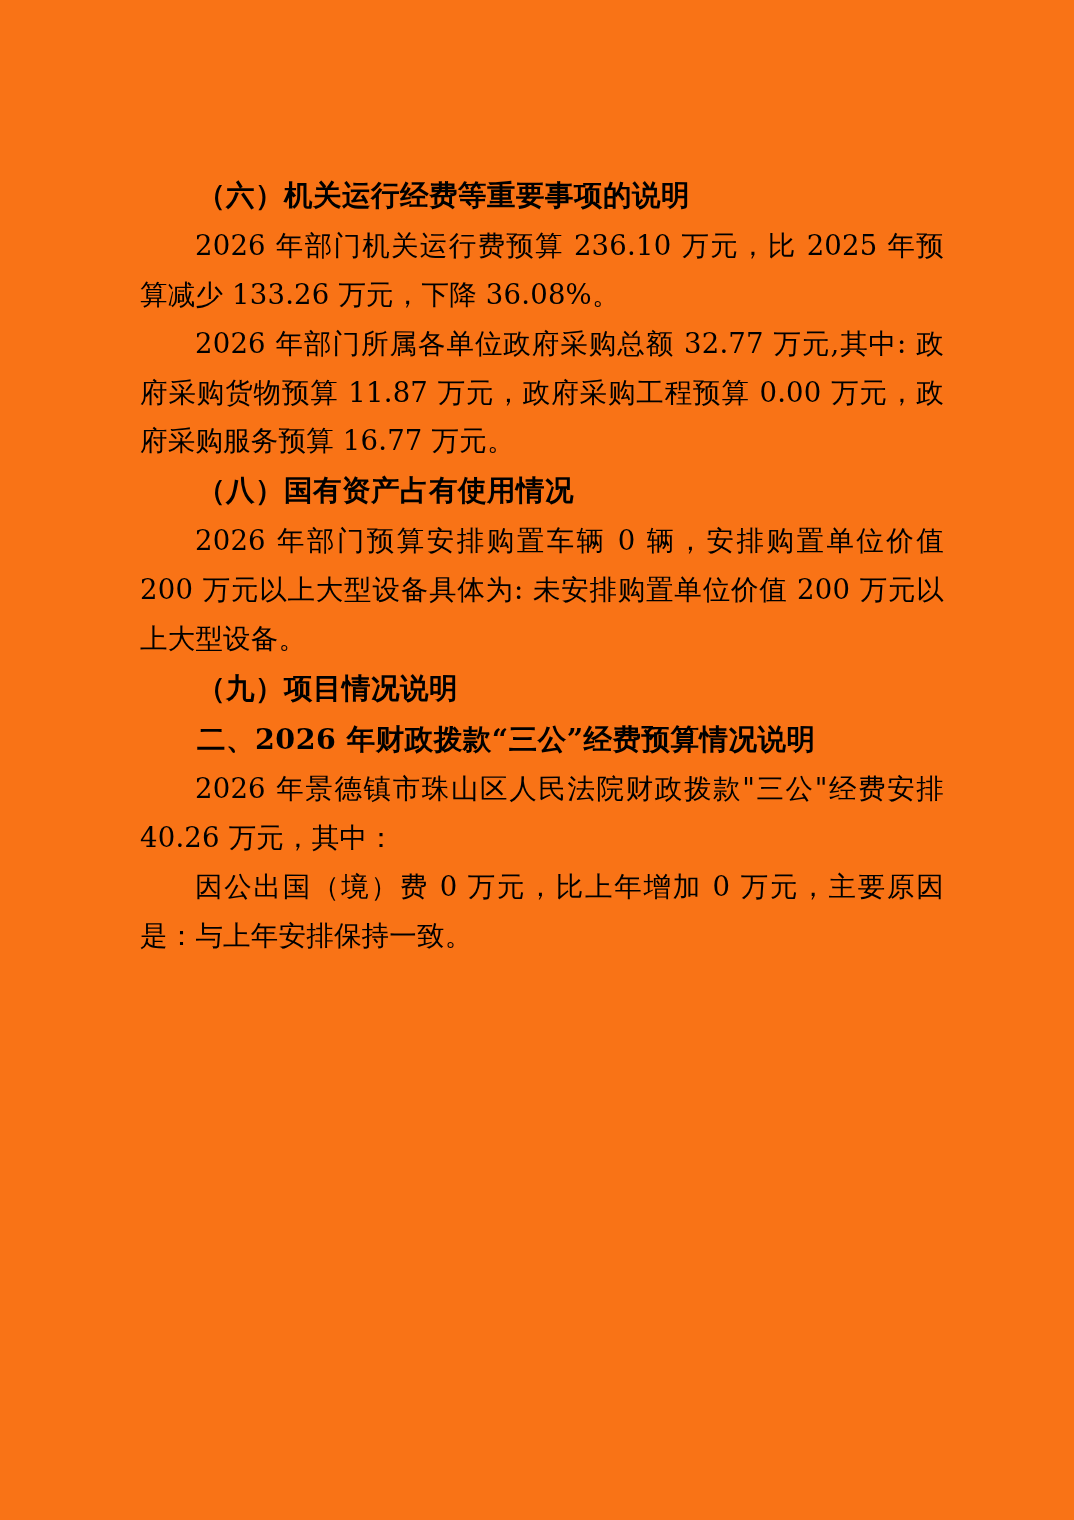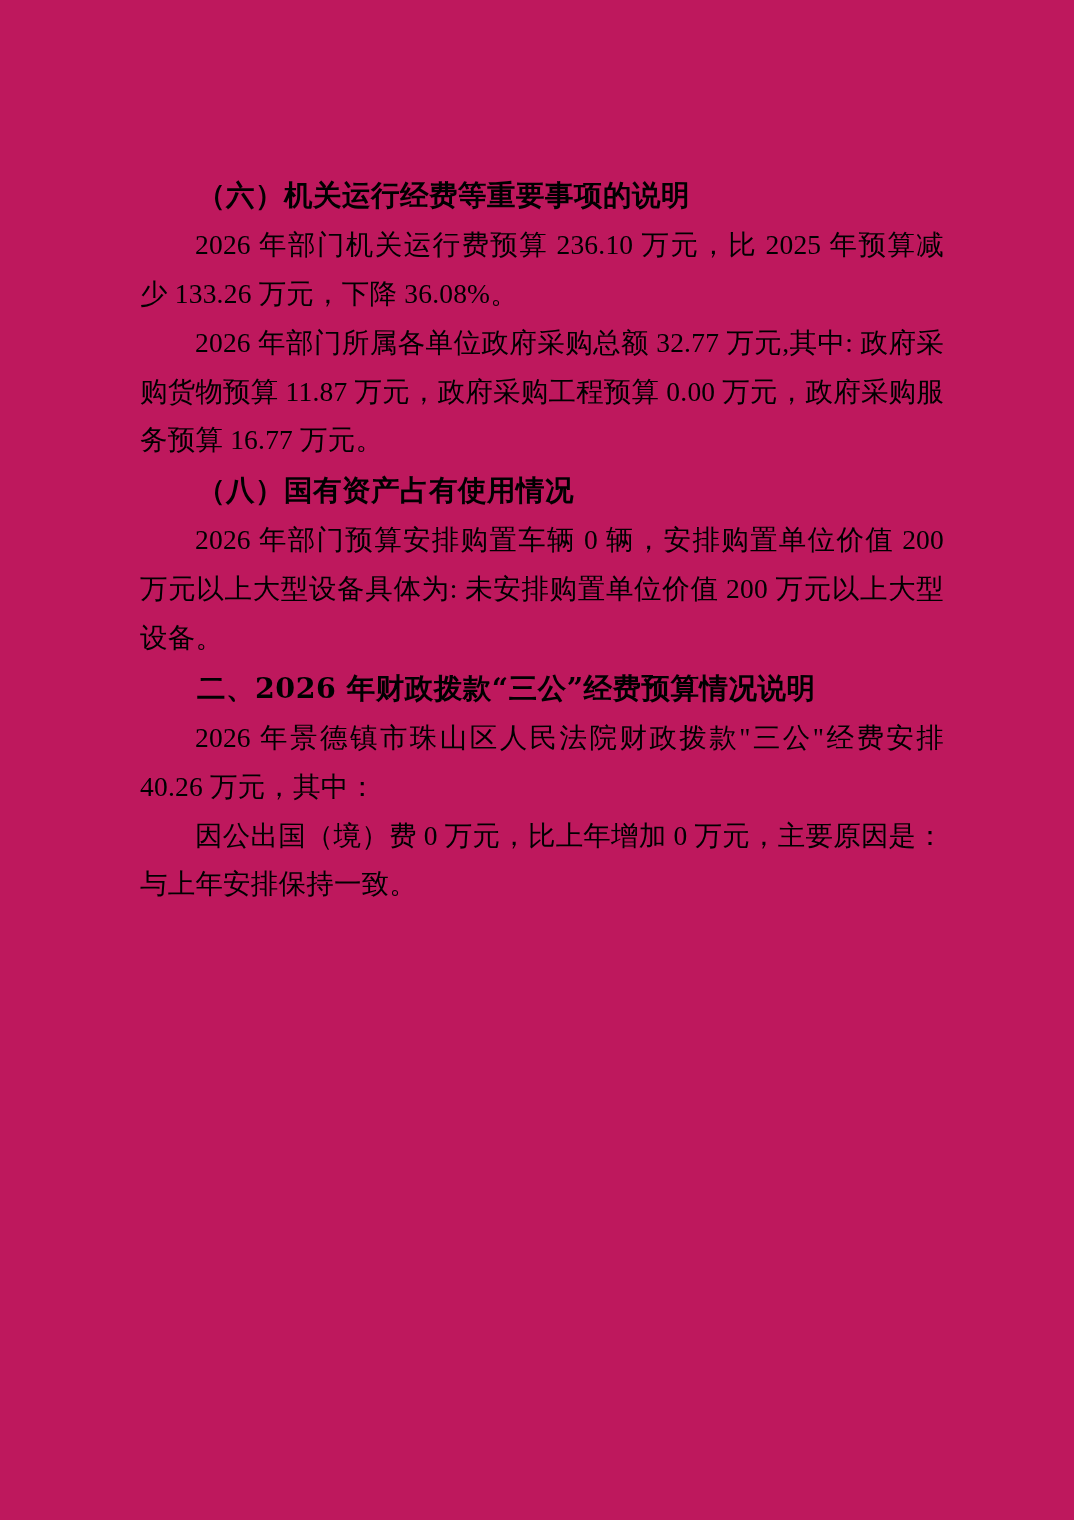--- a/index.html
+++ b/index.html
@@ -13,21 +13,21 @@
     font-family: "DejaVu Serif", serif;
     color: #000000;
     overflow: hidden;
   }
   .page {
     position: relative;
     width: 1074px;
     height: 1520px;
     box-sizing: border-box;
     padding: 170px 130px 60px 140px;
-    background: #be185d;
+    background: #f97316;
   }
   .doc-body {
     font-size: 27.5px;
     line-height: 1.78;
   }
   .heading {
     font-weight: bold;
     font-size: 28.5px;
     margin: 0;
     padding: 0;
@@ -36,21 +36,20 @@
     line-height: 1.78;
   }
   .para {
     margin: 0;
     padding: 0;
     text-indent: 2em;
     text-align: justify;
     text-justify: inter-ideograph;
     letter-spacing: 0.2px;
     line-height: 1.78;
-    font-family: Liberation Serif, serif;
   }
   .spaced {
     text-indent: 2.1em;
   }
 </style>
 </head>
 <body>
 
 <div class="page">
   <div class="doc-body">
@@ -60,20 +59,21 @@
     <p class="para">2026 年部门机关运行费预算 236.10 万元，比 2025 年预算减少 133.26 万元，下降 36.08%。</p>
 
 
     <p class="para">2026 年部门所属各单位政府采购总额  32.77  万元,其中: 政府采购货物预算   11.87  万元，政府采购工程预算  0.00  万元，政府采购服务预算  16.77  万元。</p>
 
     <p class="heading">（八）国有资产占有使用情况</p>
 
 
     <p class="para">2026 年部门预算安排购置车辆 0 辆，安排购置单位价值 200 万元以上大型设备具体为: 未安排购置单位价值 200 万元以上大型设备。</p>
 
+    <p class="heading">（九）项目情况说明</p>
 
 
     <p class="heading">二、2026 年财政拨款“三公”经费预算情况说明</p>
 
     <p class="para">2026 年景德镇市珠山区人民法院财政拨款"三公"经费安排 40.26 万元，其中：</p>
 
     <p class="para">因公出国（境）费 0 万元，比上年增加 0 万元，主要原因是：与上年安排保持一致。</p>
 
 
   </div>

